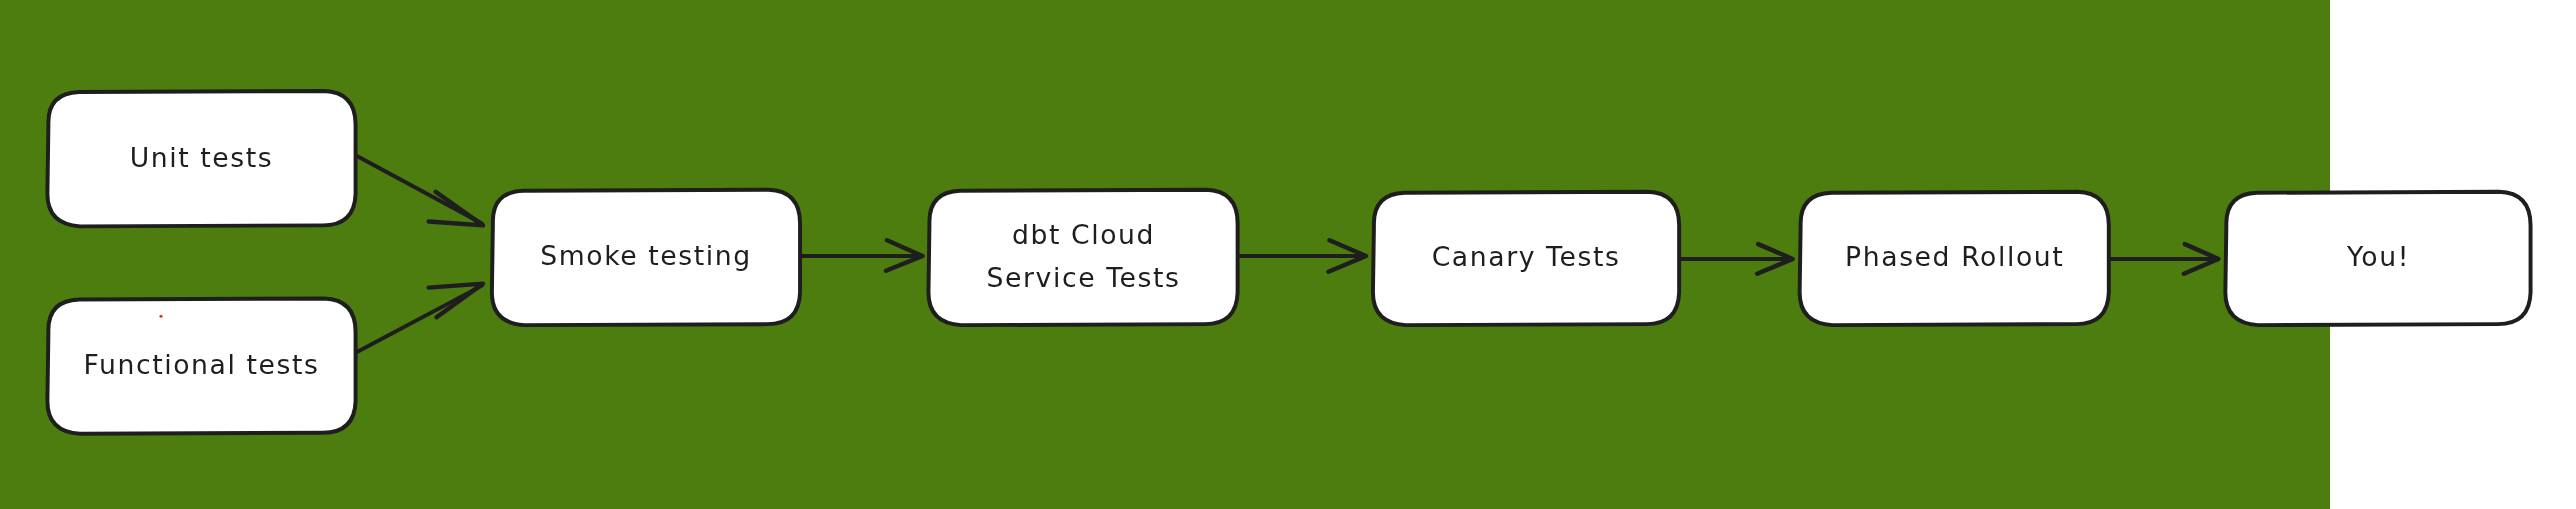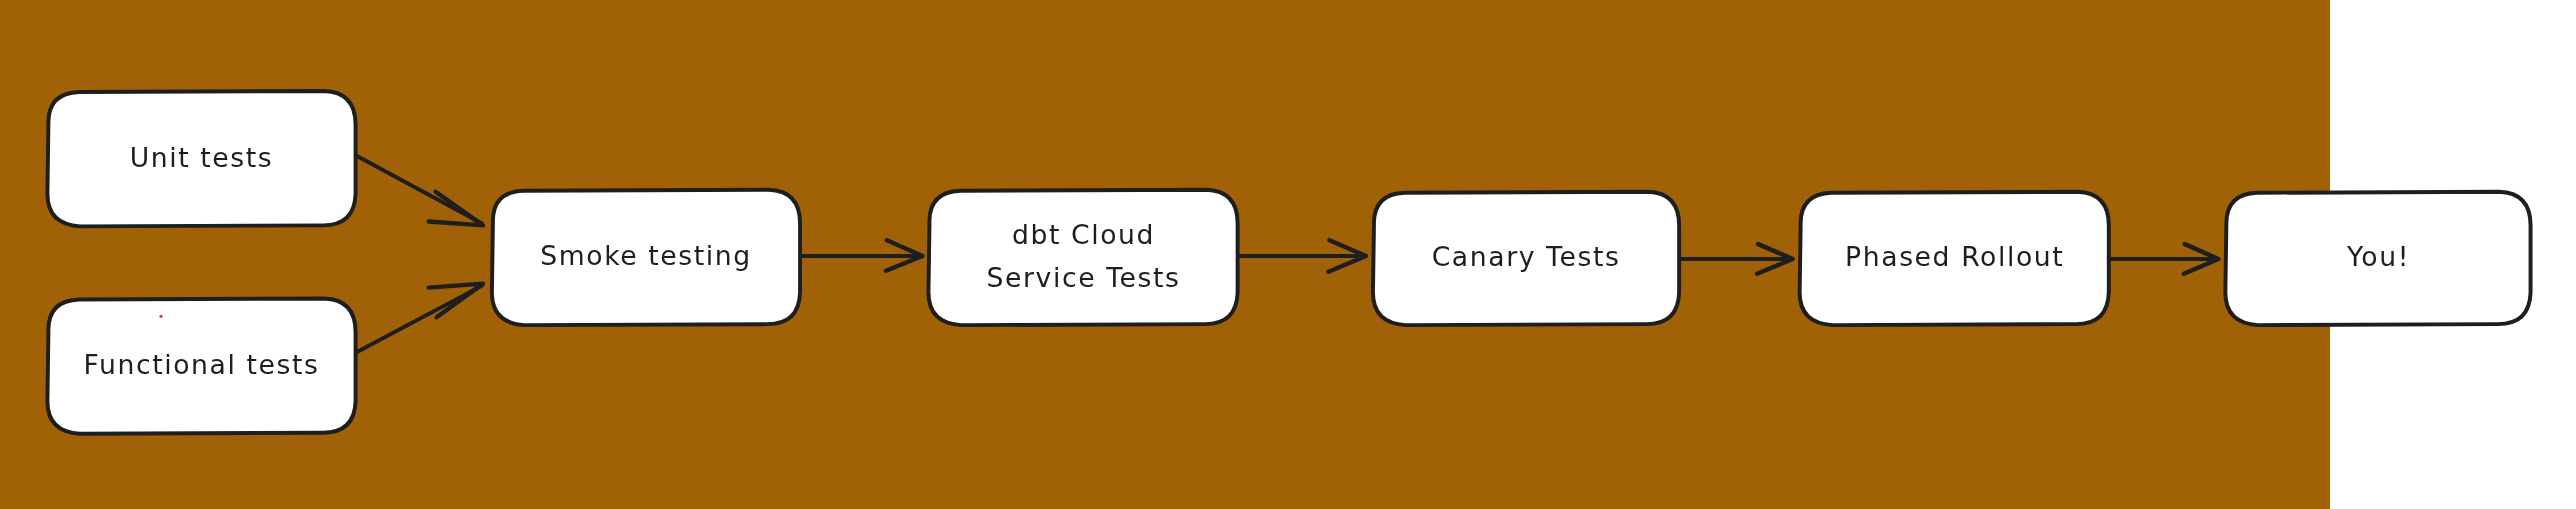--- a/index.html
+++ b/index.html
@@ -10,21 +10,21 @@
   body {
     width: 2576px;
     height: 510px;
     overflow: hidden;
     font-family: "DejaVu Sans", sans-serif;
   }
   #diagram-root {
     position: relative;
     width: 2330px;
     height: 510px;
-    background: #a16207;
+    background: #4d7c0f;
     text-align: center;
   }
   svg.canvas {
     position: absolute;
     top: 0;
     left: 0;
     width: 2576px;
     height: 510px;
     display: block;
   }

